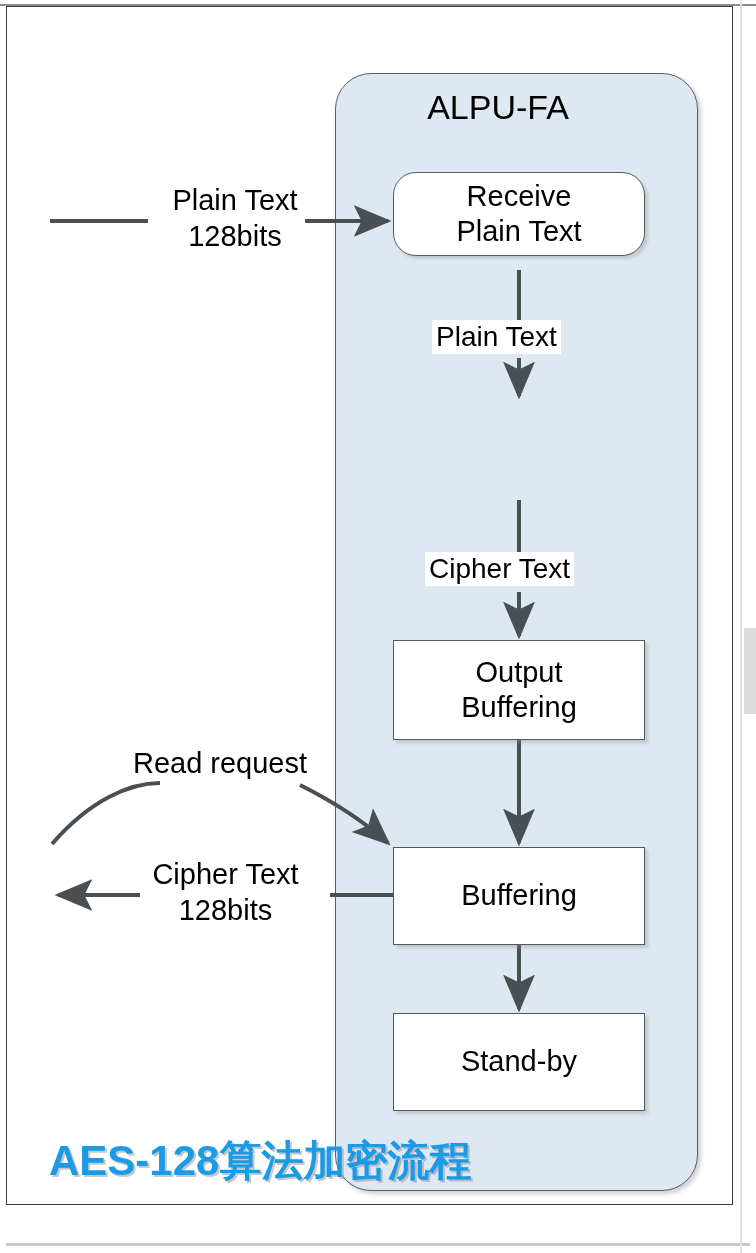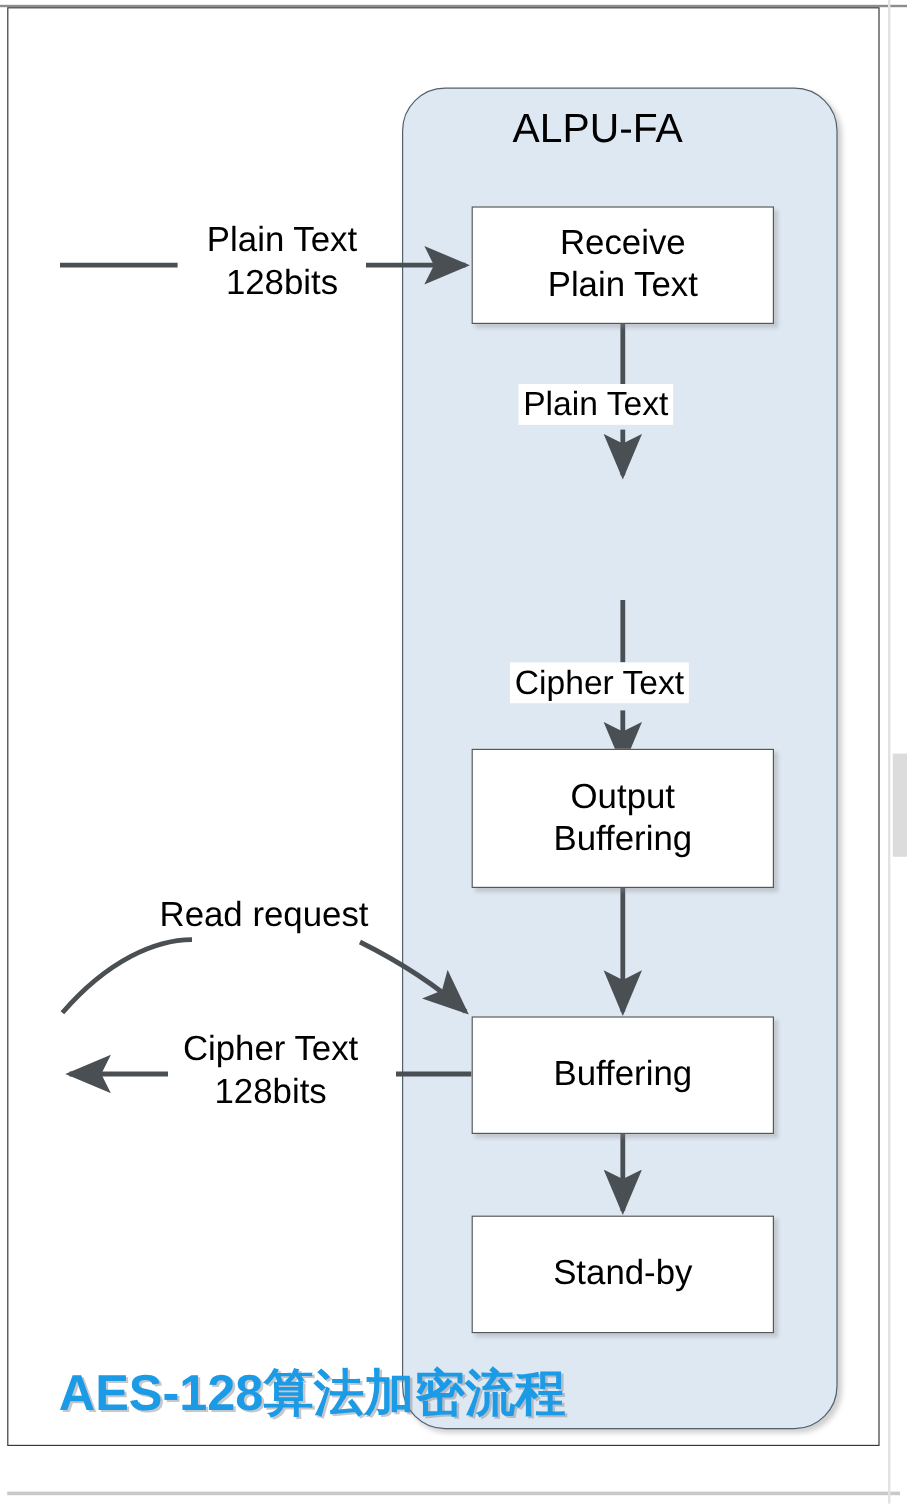--- a/index.html
+++ b/index.html
@@ -104,23 +104,23 @@
     box-sizing: border-box;
     box-shadow: 3px 3px 3px rgba(140,140,140,0.35);
     display: flex;
     align-items: center;
     justify-content: center;
     text-align: center;
     font-size: 29px;
     line-height: 1.22;
     color: #000000;
   }
-  #box-receive   { top: 172px;  height: 98px; }
+  #box-receive   { top: 172px;  height: 84px; border-radius: 23px; }
   #box-encrypt   { top: 400px;  height: 100px; }
-  #box-buffer    { top: 624px;  height: 116px; }
+  #box-buffer    { top: 640px;  height: 100px; }
   #box-transmit  { top: 847px;  height: 98px; }
   #box-standby   { top: 1013px; height: 98px; }
 
   
   .edge-label {
     position: absolute;
     background: #ffffff;
     font-size: 28px;
     color: #000000;
     padding: 1px 4px;

